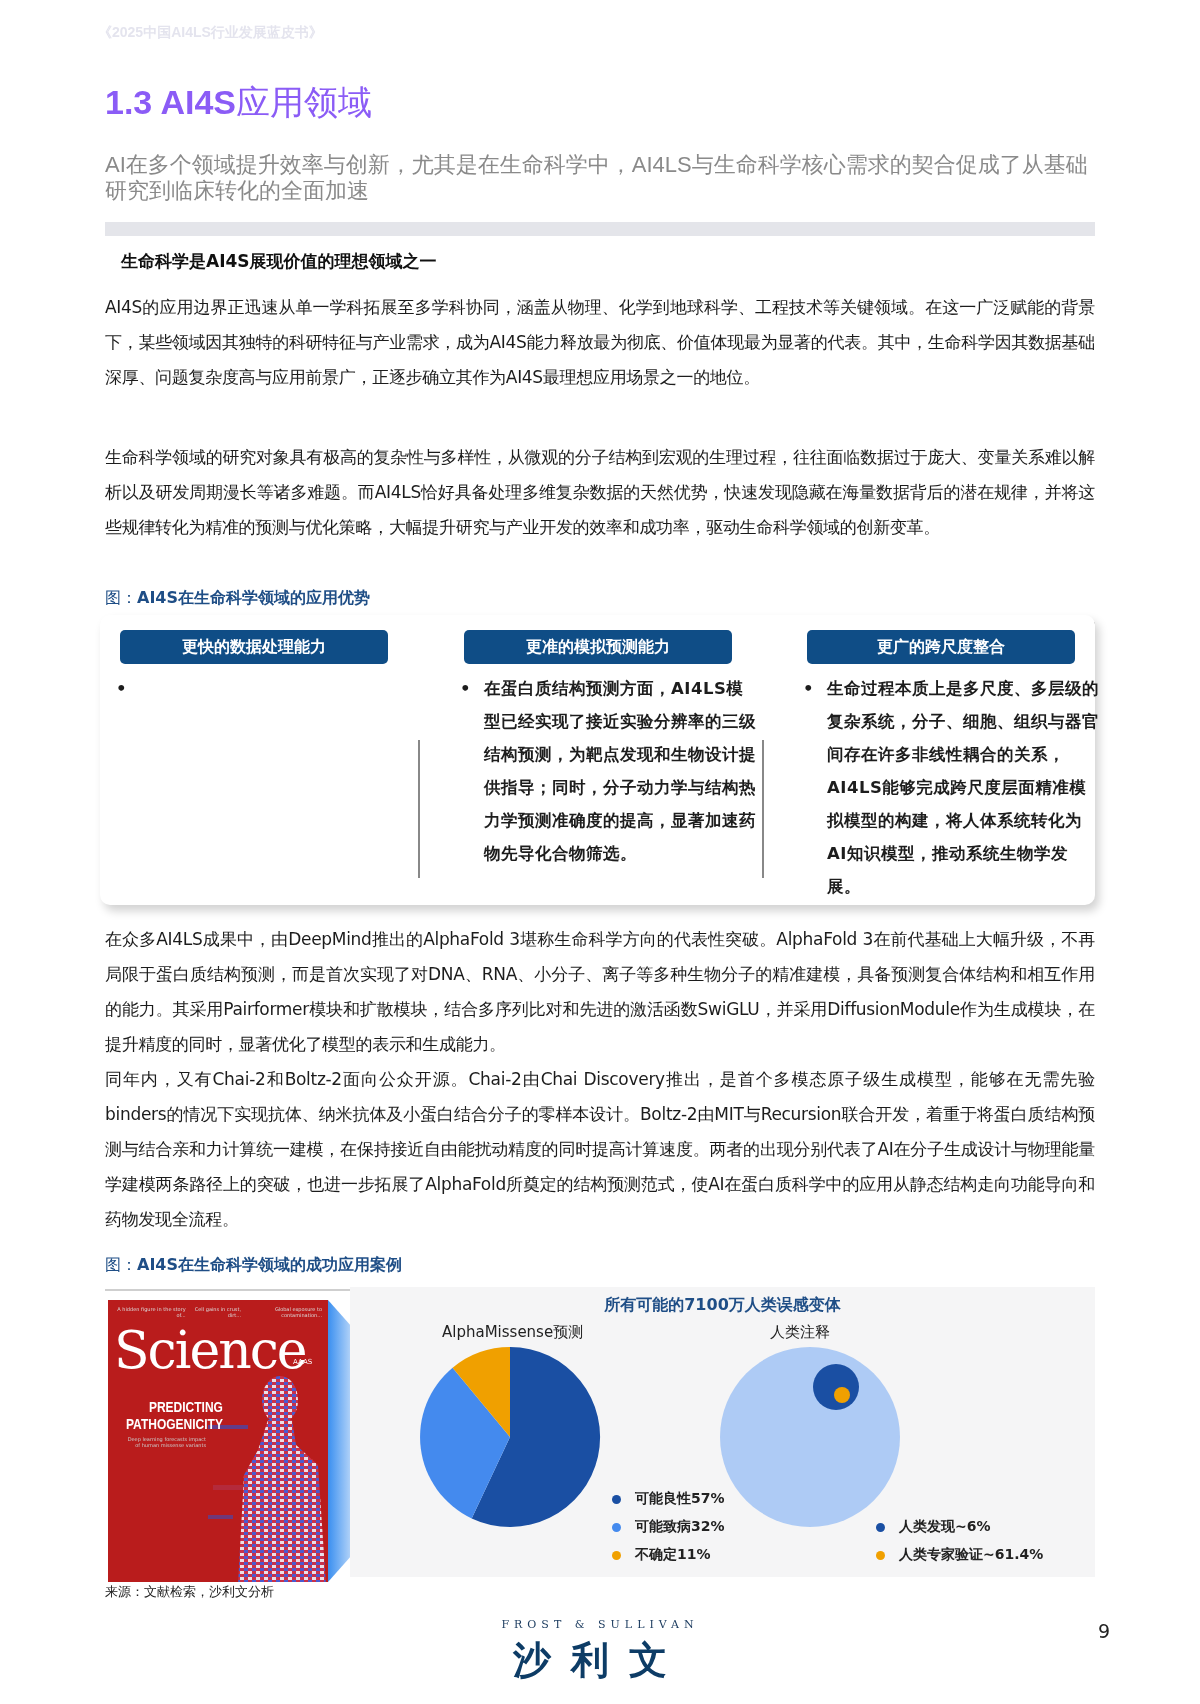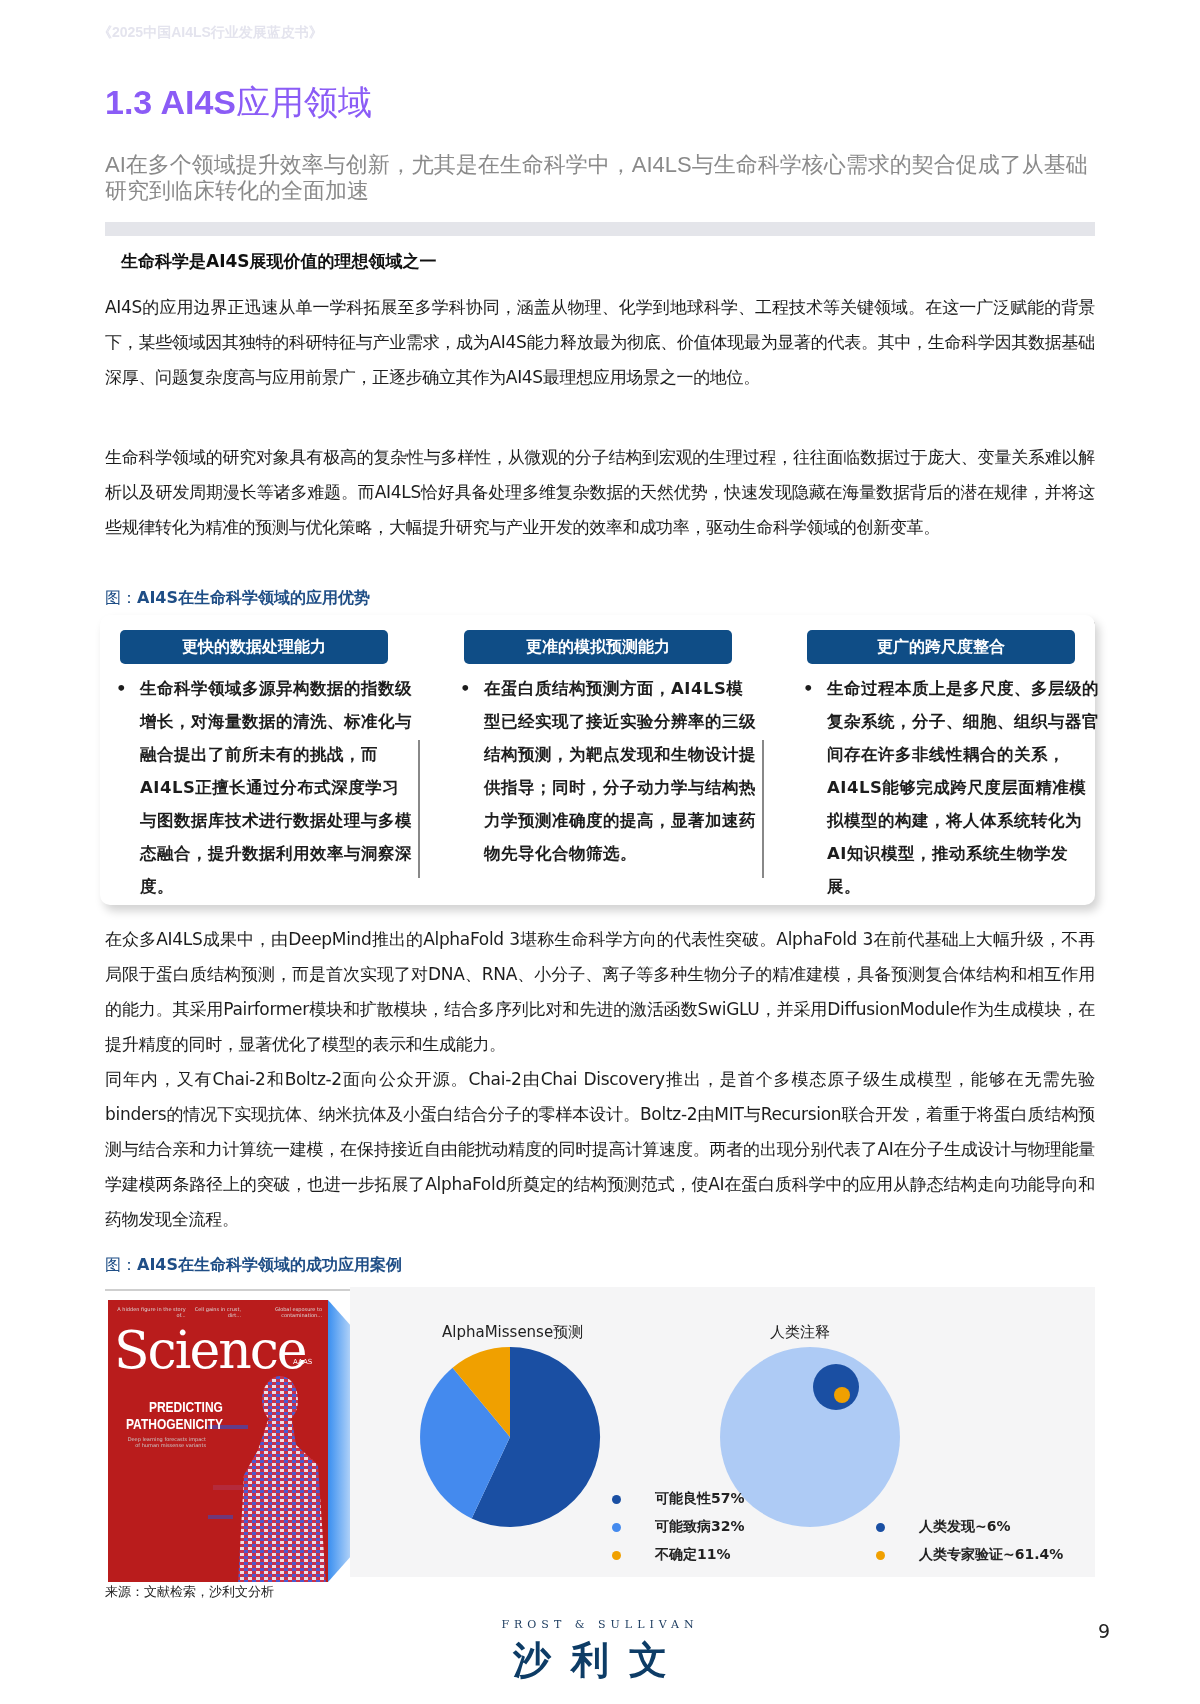--- a/index.html
+++ b/index.html
@@ -38,21 +38,21 @@
   .cover-sub { position: absolute; left: 18px; top: 136px; font-size: 5px; color: #ccc; width: 80px; }
   .cover-figure { position: absolute; left: 100px; top: 55px; width: 120px; height: 230px; }
   .source { position: absolute; left: 105px; top: 1583px; font-size: 13px; color: #222; }
   .chart-panel { position: absolute; left: 350px; top: 1287px; width: 745px; height: 290px; background: #f5f5f6; }
   .chart-title { position: absolute; left: 0; width: 100%; top: 8px; text-align: center; font-size: 16px; color: #1f4e86; font-weight: bold; }
   .sub-title-l { position: absolute; left: 92px; top: 36px; font-size: 15px; color: #222; }
   .sub-title-r { position: absolute; left: 420px; top: 36px; font-size: 15px; color: #222; }
   .pie-l { position: absolute; left: 65px; top: 55px; }
   .pie-r { position: absolute; left: 365px; top: 55px; }
   .legend { position: absolute; font-size: 14px; color: #222; font-weight: bold; }
-  .legend-item { height: 28px; display: flex; align-items: center; gap: 20px; }
+  .legend-item { height: 28px; display: flex; align-items: center; }
   .legend-dot { width: 9px; height: 9px; border-radius: 50%; margin-right: 14px; }
   .leg-l { left: 262px; top: 198px; }
   .leg-r { left: 526px; top: 226px; }
   .logo-en { position: absolute; left: 0; width: 1200px; top: 1618px; text-align: center; font-family: "DejaVu Serif", serif; font-size: 11px; letter-spacing: 5px; color: #1a3a5e; }
   .logo-cn { position: absolute; left: 0; width: 1200px; top: 1635px; text-align: center; font-size: 38px; font-weight: bold; letter-spacing: 20px; color: #0d3c66; }
   .page-num { position: absolute; left: 1098px; top: 1620px; font-size: 19px; color: #222; }
 </style>
 </head>
 <body>
 
@@ -70,21 +70,20 @@
 
 <div class="fig-caption fig1-cap">
   <span>图：</span><b>AI4S在生命科学领域的应用优势</b>
 </div>
 
 <div class="adv-card">
   <div class="adv-col c1">
     <div class="adv-head">更快的数据处理能力</div>
     <div class="adv-body">
       <span class="bullet">•</span>
-      <span>生命科学领域多源异构数据的指数级增长，对海量数据的清洗、标准化与融合提出了前所未有的挑战，而AI4LS正擅长通过分布式深度学习与图数据库技术进行数据处理与多模态融合，提升数据利用效率与洞察深度。</span>
     </div>
   </div>
   <div class="divider-v dv1"></div>
   <div class="adv-col c2">
     <div class="adv-head">更准的模拟预测能力</div>
     <div class="adv-body">
       <span class="bullet">•</span>
       <span>在蛋白质结构预测方面，AI4LS模型已经实现了接近实验分辨率的三级结构预测，为靶点发现和生物设计提供指导；同时，分子动力学与结构热力学预测准确度的提高，显著加速药物先导化合物筛选。</span>
     </div>
   </div>
@@ -129,20 +128,21 @@
   <div class="cover-aaas">AAAS</div>
   <div class="cover-head">
     <div>PREDICTING</div>
     <div>PATHOGENICITY</div>
   </div>
   <div class="cover-sub">Deep learning forecasts impact of human missense variants</div>
 </div>
 <div class="cover-blue-edge"></div>
 
 <div class="chart-panel">
+  <div class="chart-title">所有可能的7100万人类误感变体</div>
   <div class="sub-title-l">AlphaMissense预测</div>
   <div class="sub-title-r">人类注释</div>
 
   <svg class="pie-l" width="190" height="190" viewBox="-95 -95 190 190">
 
     <path d="M0 0 L0 -90 A90 90 0 1 1 -38.3 81.4 Z" fill="#1a4fa3"></path>
     <path d="M0 0 L-38.3 81.4 A90 90 0 0 1 -57.4 -69.3 Z" fill="#448aee"></path>
     <path d="M0 0 L-57.4 -69.3 A90 90 0 0 1 0 -90 Z" fill="#f0a000"></path>
   </svg>
 

